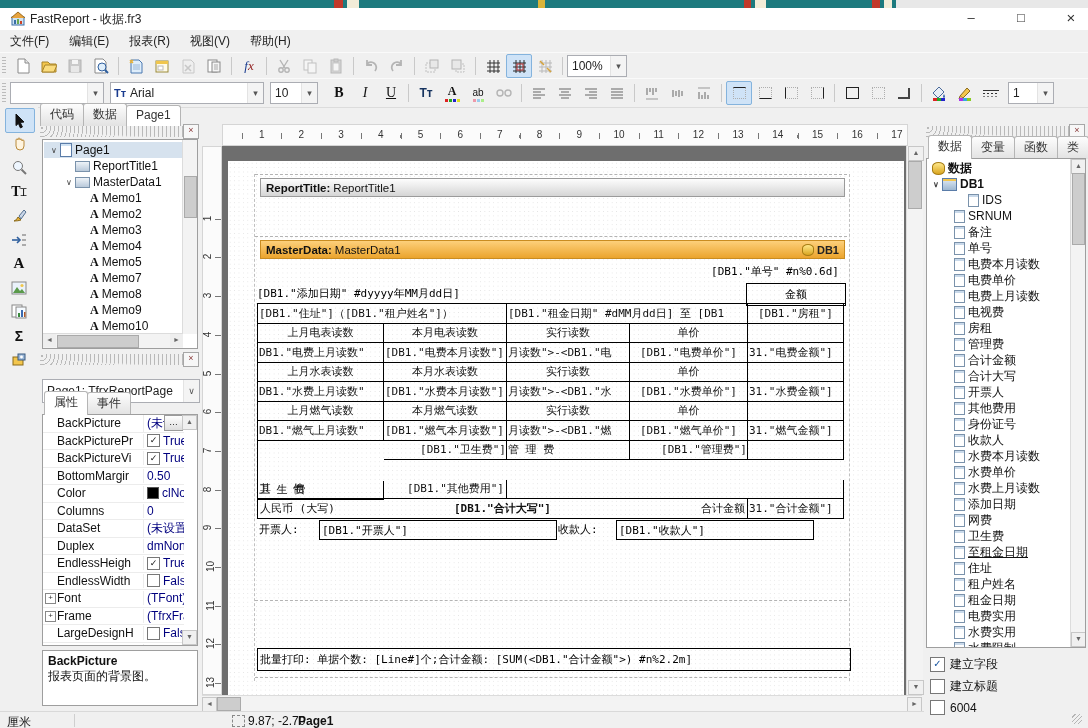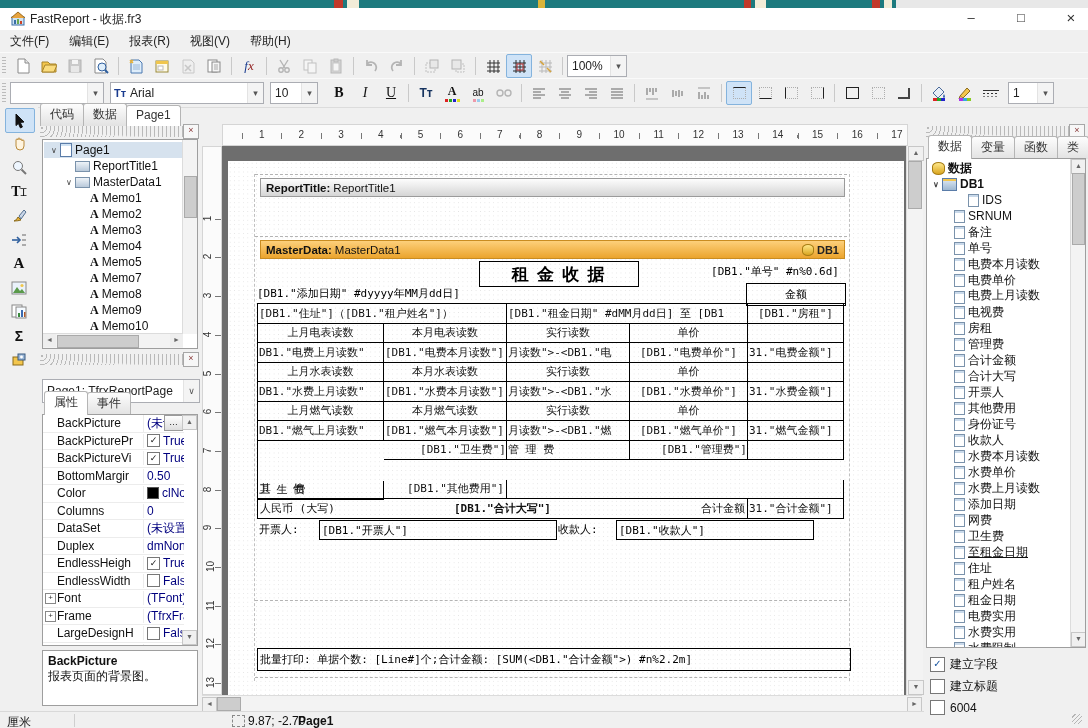--- a/index.html
+++ b/index.html
@@ -788,28 +788,20 @@
 
         <div class="bandbar orange" style="left:32px;top:79px;width:585px">
           <b>MasterData:</b>
             <span>MasterData1</span>
           <span class="dbchip">
             <span class="cyl"></span>
             <span>DB1</span>
           </span>
         </div>
 
-        <div class="memo" style="left:251px;top:100px;width:158px;height:24px;border:1px solid #000;justify-content:center;
-             font-family:'Liberation Serif',serif;font-size:17px;font-weight:bold;letter-spacing:2px">
-          <span>租 金 收 据</span>
-          <span class="tick tl"></span>
-            <span class="tick tr"></span>
-            <span class="tick bl"></span>
-            <span class="tick br"></span>
-        </div>
         <div class="memo" style="left:477px;top:102px;width:140px;height:17px;justify-content:center">
           <span>[DB1."单号" #n%0.6d]</span>
           <span class="tick tl"></span>
             <span class="tick tr"></span>
             <span class="tick bl"></span>
             <span class="tick br"></span>
         </div>
         <div class="memo" style="left:29px;top:124px;width:232px;height:17px">
           <span>[DB1."添加日期" #dyyyy年MM月dd日]</span>
           <span class="tick tl"></span>
@@ -956,21 +948,21 @@
             <div>单号</div>
           </div>
           <div class="trow16" style="padding-left: 26px;">
             <div class="tico" style="width: 9px; height: 11px; background: rgb(255, 255, 255); border: 1px solid rgb(122, 146, 171); box-shadow: rgb(201, 217, 234) 0px 2px 0px inset;"></div>
             <div>电费本月读数</div>
           </div>
           <div class="trow16" style="padding-left: 26px;">
             <div class="tico" style="width: 9px; height: 11px; background: rgb(255, 255, 255); border: 1px solid rgb(122, 146, 171); box-shadow: rgb(201, 217, 234) 0px 2px 0px inset;"></div>
             <div>电费单价</div>
           </div>
-          <div class="trow16" style="padding-left: 26px; align-items: flex-end;">
+          <div class="trow16" style="padding-left: 26px;">
             <div class="tico" style="width: 9px; height: 11px; background: rgb(255, 255, 255); border: 1px solid rgb(122, 146, 171); box-shadow: rgb(201, 217, 234) 0px 2px 0px inset;"></div>
             <div>电费上月读数</div>
           </div>
           <div class="trow16" style="padding-left: 26px;">
             <div class="tico" style="width: 9px; height: 11px; background: rgb(255, 255, 255); border: 1px solid rgb(122, 146, 171); box-shadow: rgb(201, 217, 234) 0px 2px 0px inset;"></div>
             <div>电视费</div>
           </div>
           <div class="trow16" style="padding-left: 26px;">
             <div class="tico" style="width: 9px; height: 11px; background: rgb(255, 255, 255); border: 1px solid rgb(122, 146, 171); box-shadow: rgb(201, 217, 234) 0px 2px 0px inset;"></div>
             <div>房租</div>

